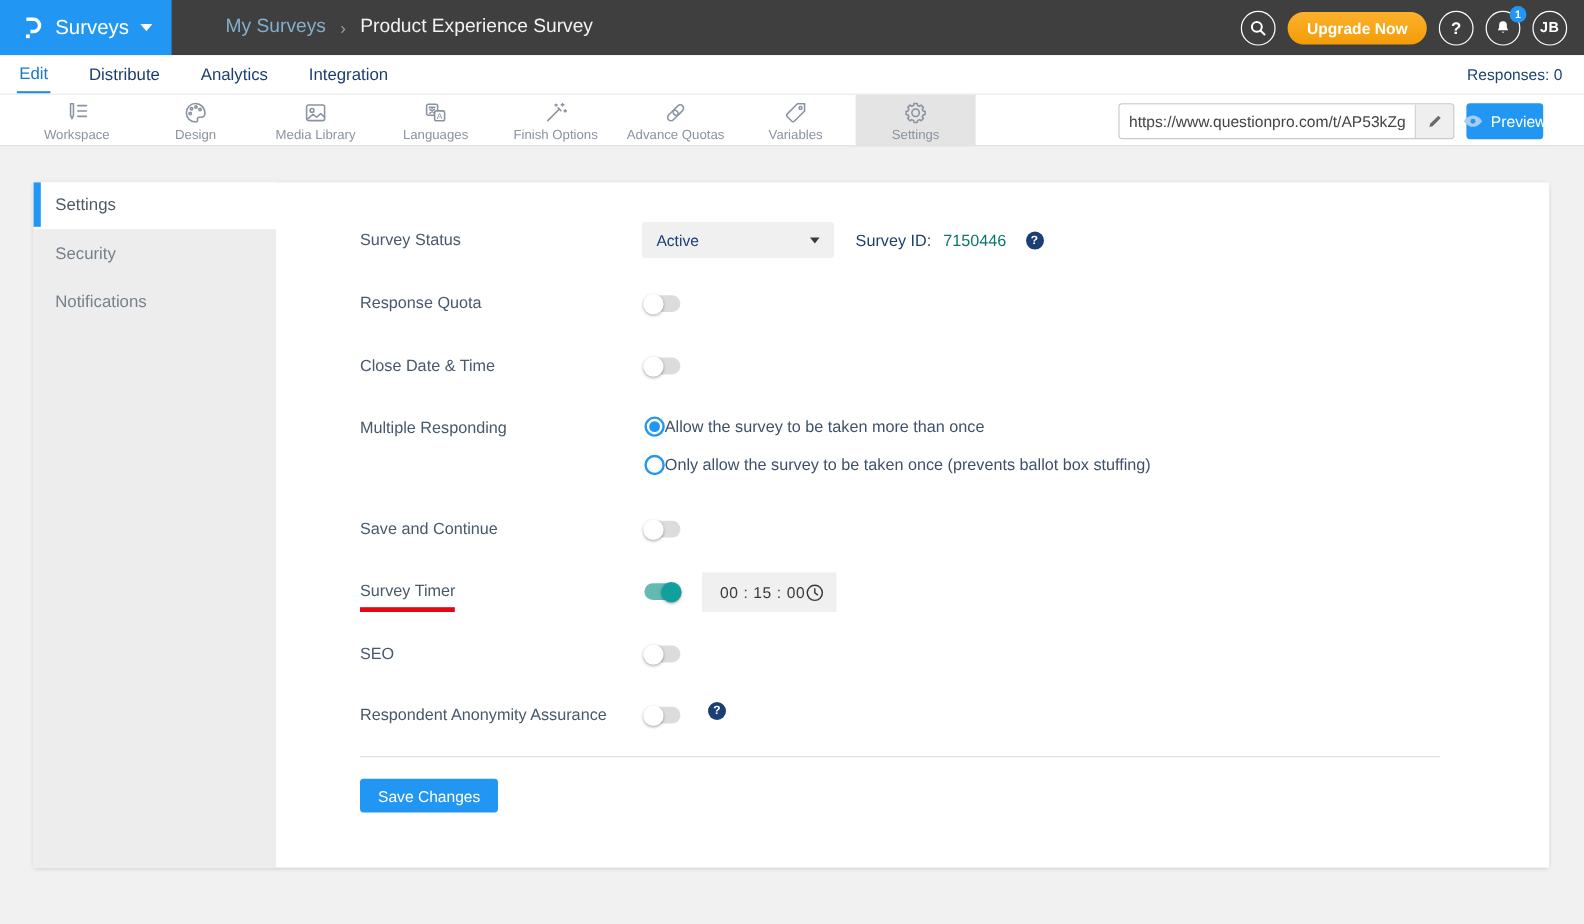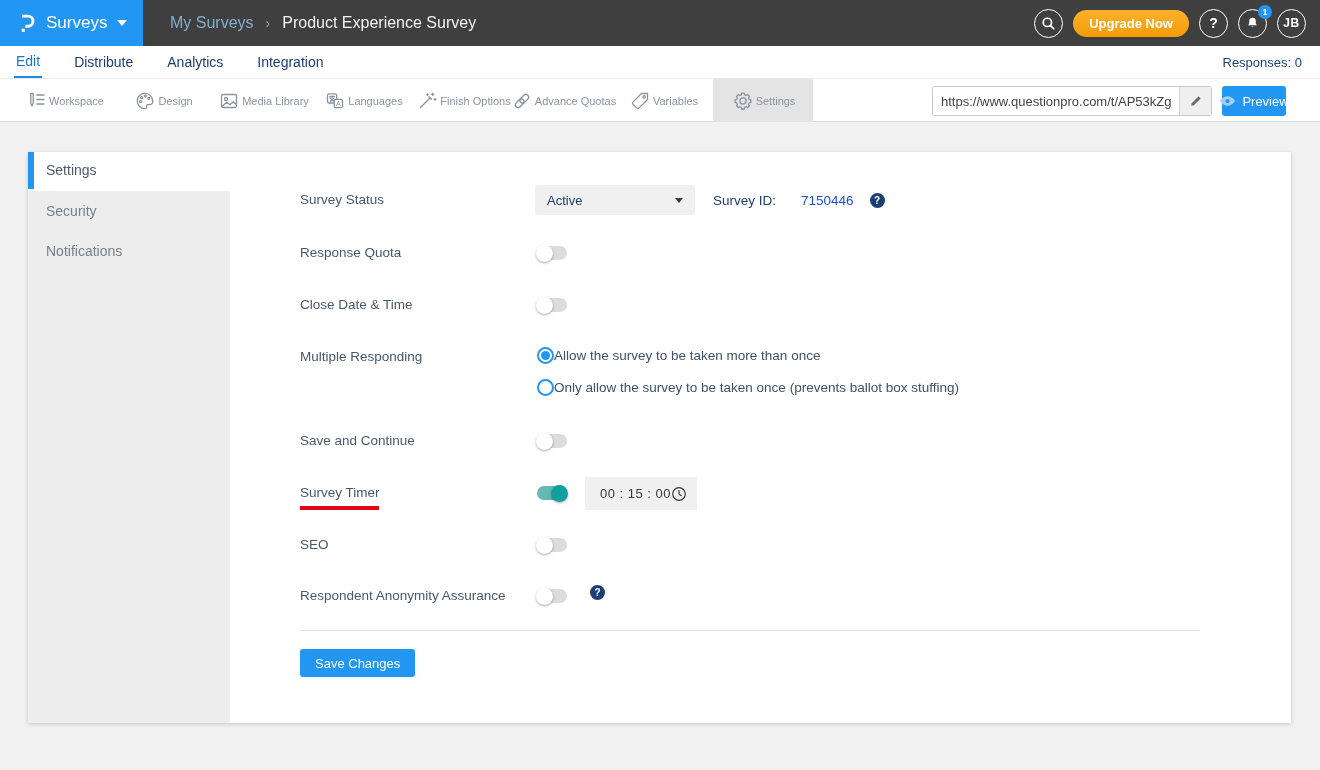--- a/index.html
+++ b/index.html
@@ -6,21 +6,21 @@
   html,body { width:1320px; height:770px; font-family:"Liberation Sans", sans-serif; }
   #app { position:relative; width:1320px; height:770px; background:#f1f1f2; overflow:hidden; }
 
   
   .app-header { position:absolute; left:0; top:0; width:1320px; height:46px; background:#3f3f3f; }
   .logo-block { position:absolute; left:0; top:0; width:143px; height:46px; background:#2196f3;
                 display:flex; align-items:center; padding-left:16px; gap:8px; cursor:pointer; }
   .logo-block .product { color:#fff; font-size:17px; }
   .caret-down { width:0; height:0; border-left:5px solid transparent; border-right:5px solid transparent;
                 border-top:6px solid #fff; margin-left:2px; }
-  .breadcrumb { position:absolute; left:170px; top:0; height:46px; display:flex; align-items:center; gap:12px; font-size:16px; }
+  .breadcrumb { position:absolute; left:188px; top:0; height:46px; display:flex; align-items:center; gap:12px; font-size:16px; }
   .breadcrumb .parent { color:#84aecd; cursor:pointer; }
   .breadcrumb .sep { color:#9aa2aa; font-size:14px; }
   .breadcrumb .current { color:#f2f2f2; }
   .hdr-actions { position:absolute; right:14px; top:0; height:46px; display:flex; align-items:center; gap:10px; }
   .hdr-circle { width:29px; height:29px; border:1.6px solid #fff; border-radius:50%; display:flex;
                 align-items:center; justify-content:center; color:#fff; cursor:pointer; position:relative;
                 font-size:14px; font-weight:bold; flex:none; }
   .upgrade-pill { height:27px; padding:0 16px; border-radius:14px; background:linear-gradient(#fcb12c,#f49c07);
                   color:#fff; font-size:13px; font-weight:bold; display:flex; align-items:center; cursor:pointer; }
   .badge { position:absolute; top:-5px; right:-6px; min-width:14px; height:14px; border-radius:7px;
@@ -32,21 +32,21 @@
   .tab-row { position:absolute; left:0; top:46px; width:1320px; height:32px; background:#fff; }
   .tab-row .tabs { position:absolute; left:14px; top:0; height:32px; display:flex; gap:30px; }
   .tab { font-size:14px; color:#1c3e70; display:flex; align-items:center; cursor:pointer; padding:0 2px; }
   .tab.active { color:#1778c8; border-bottom:2px solid #1e88e5; }
   .responses { position:absolute; right:18px; top:0; height:32px; display:flex; align-items:center;
                font-size:13px; color:#1c4273; }
 
   
   .toolbar { position:absolute; left:0; top:78px; width:1320px; height:44px; background:#fff;
              border-top:1px solid #ececec; border-bottom:1px solid #d8dce1; }
-  .tool-item { position:absolute; top:0; width:100px; height:43px; display:flex; flex-direction:row;
+  .tool-item { position:absolute; top:0; width:100px; height:43px; display:flex; flex-direction:column;
                align-items:center; justify-content:center; gap:1px; cursor:pointer; }
   .tool-item.active { background:#e4e4e4; }
   .tool-item svg { stroke:#8a93a0; fill:none; stroke-width:1.3; stroke-linecap:round; stroke-linejoin:round; }
   .tool-item .tool-label { font-size:11px; color:#8a93a0; white-space:nowrap; }
   .url-group { position:absolute; left:932px; top:7px; width:280px; height:30px; border:1px solid #c9c9c9;
                border-radius:3px; background:#fff; display:flex; overflow:hidden; }
   .url-group input { flex:1; border:none; outline:none; font-size:13px; color:#444; padding:0 8px;
                      font-family:"Liberation Sans", sans-serif; background:#fff; }
   .pencil-btn { width:32px; background:#efefef; border-left:1px solid #d5d5d5; display:flex;
                 align-items:center; justify-content:center; cursor:pointer; }
@@ -71,21 +71,21 @@
                   background:#fff; box-shadow:0 1px 2.5px rgba(0,0,0,0.35); }
   .toggle.on { background:#63bab3; }
   .toggle.on .knob { left:14px; background:#12a09e; }
   .status-row { position:absolute; left:507px; top:33px; height:30px; display:flex; align-items:center; }
   .dropdown { width:160px; height:30px; background:#f0f0f1; border-radius:3px; display:flex;
               align-items:center; justify-content:space-between; padding:0 12px; cursor:pointer; }
   .dropdown .dd-value { font-size:13px; color:#1c3e70; }
   .dropdown .dd-caret { width:0; height:0; border-left:4.5px solid transparent; border-right:4.5px solid transparent;
               border-top:5.5px solid #3a3a3a; }
   .sid-label { margin-left:18px; font-size:13.5px; color:#1c3e70; }
-  .sid-value { margin-left:25px; font-size:13.5px; color:#1d4ed8; }
+  .sid-value { margin-left:10px; font-size:13.5px; color:#0f766e; }
   .help-dot { width:15px; height:15px; border-radius:50%; background:#1b3f74; color:#fff; font-size:10px;
               font-weight:bold; display:flex; align-items:center; justify-content:center; cursor:pointer; flex:none; }
   .radio-row { position:absolute; left:509px; display:flex; align-items:center; cursor:pointer; }
   .radio { width:17px; height:17px; border:2px solid #2196f3; border-radius:50%; background:#fff; flex:none; }
   .radio.selected::after { content:''; display:block; width:9px; height:9px; margin:2px; border-radius:50%;
                            background:#2196f3; }
   .radio-label { font-size:13.5px; color:#3f5168; }
   .time-box { position:absolute; left:557px; top:325px; width:112px; height:33px; background:#f0f0f1;
               display:flex; align-items:center; justify-content:flex-end; padding:0 10px; cursor:pointer; }
   .time-box .time-value { font-size:13px; color:#3a3a3a; letter-spacing:0.5px; }

